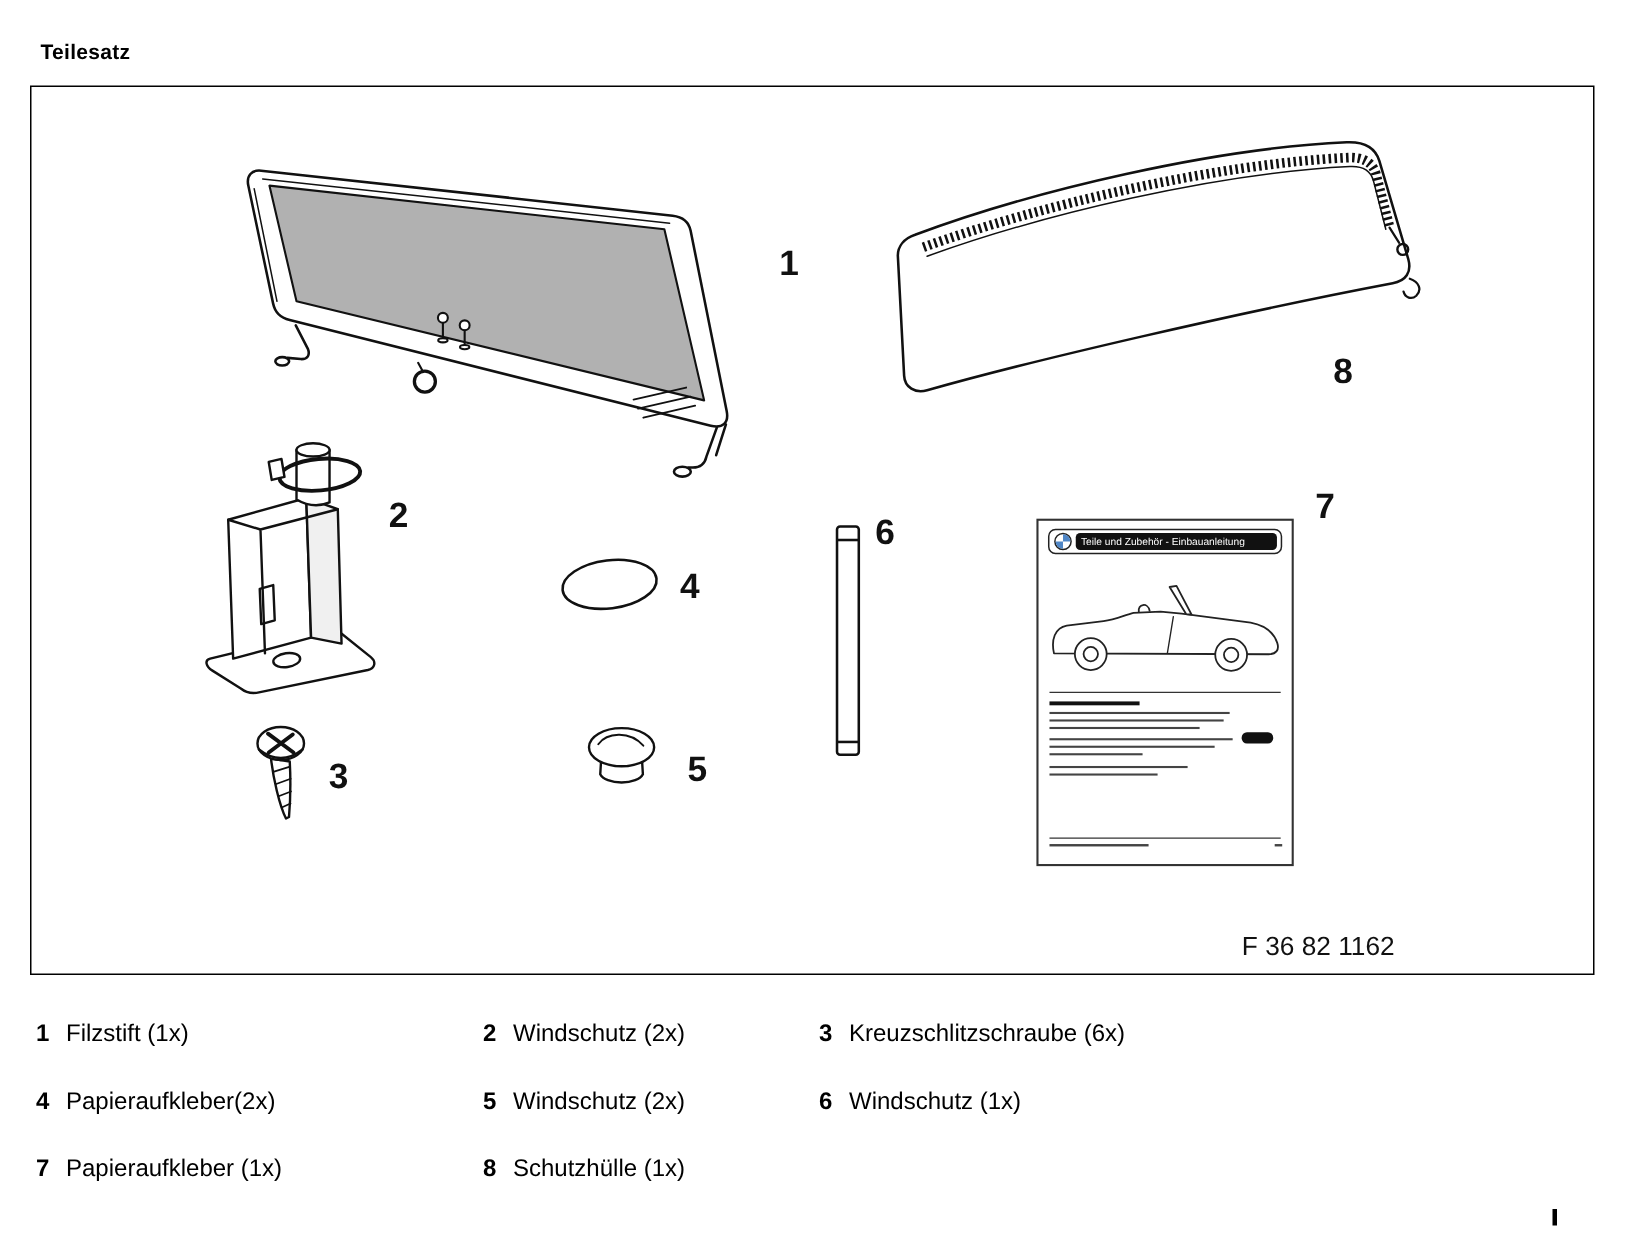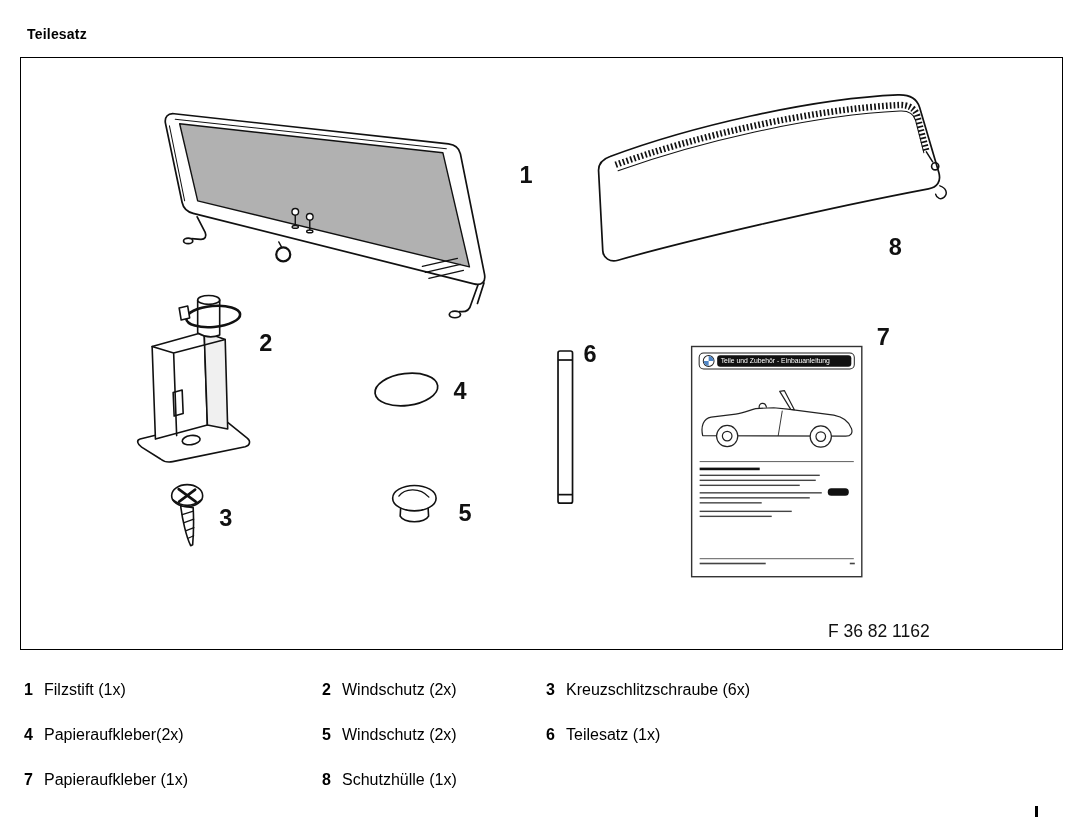--- a/index.html
+++ b/index.html
@@ -171,21 +171,21 @@
   <div class="legend-item">
     <span class="num">4</span>
     <span class="lbl">Papieraufkleber(2x)</span>
   </div>
   <div class="legend-item">
     <span class="num">5</span>
     <span class="lbl">Windschutz (2x)</span>
   </div>
   <div class="legend-item">
     <span class="num">6</span>
-    <span class="lbl">Teilesatz (1x)</span>
+    <span class="lbl">Windschutz (1x)</span>
   </div>
   <div class="legend-item">
     <span class="num">7</span>
     <span class="lbl">Papieraufkleber (1x)</span>
   </div>
   <div class="legend-item">
     <span class="num">8</span>
     <span class="lbl">Schutzhülle (1x)</span>
   </div>
 </div>

